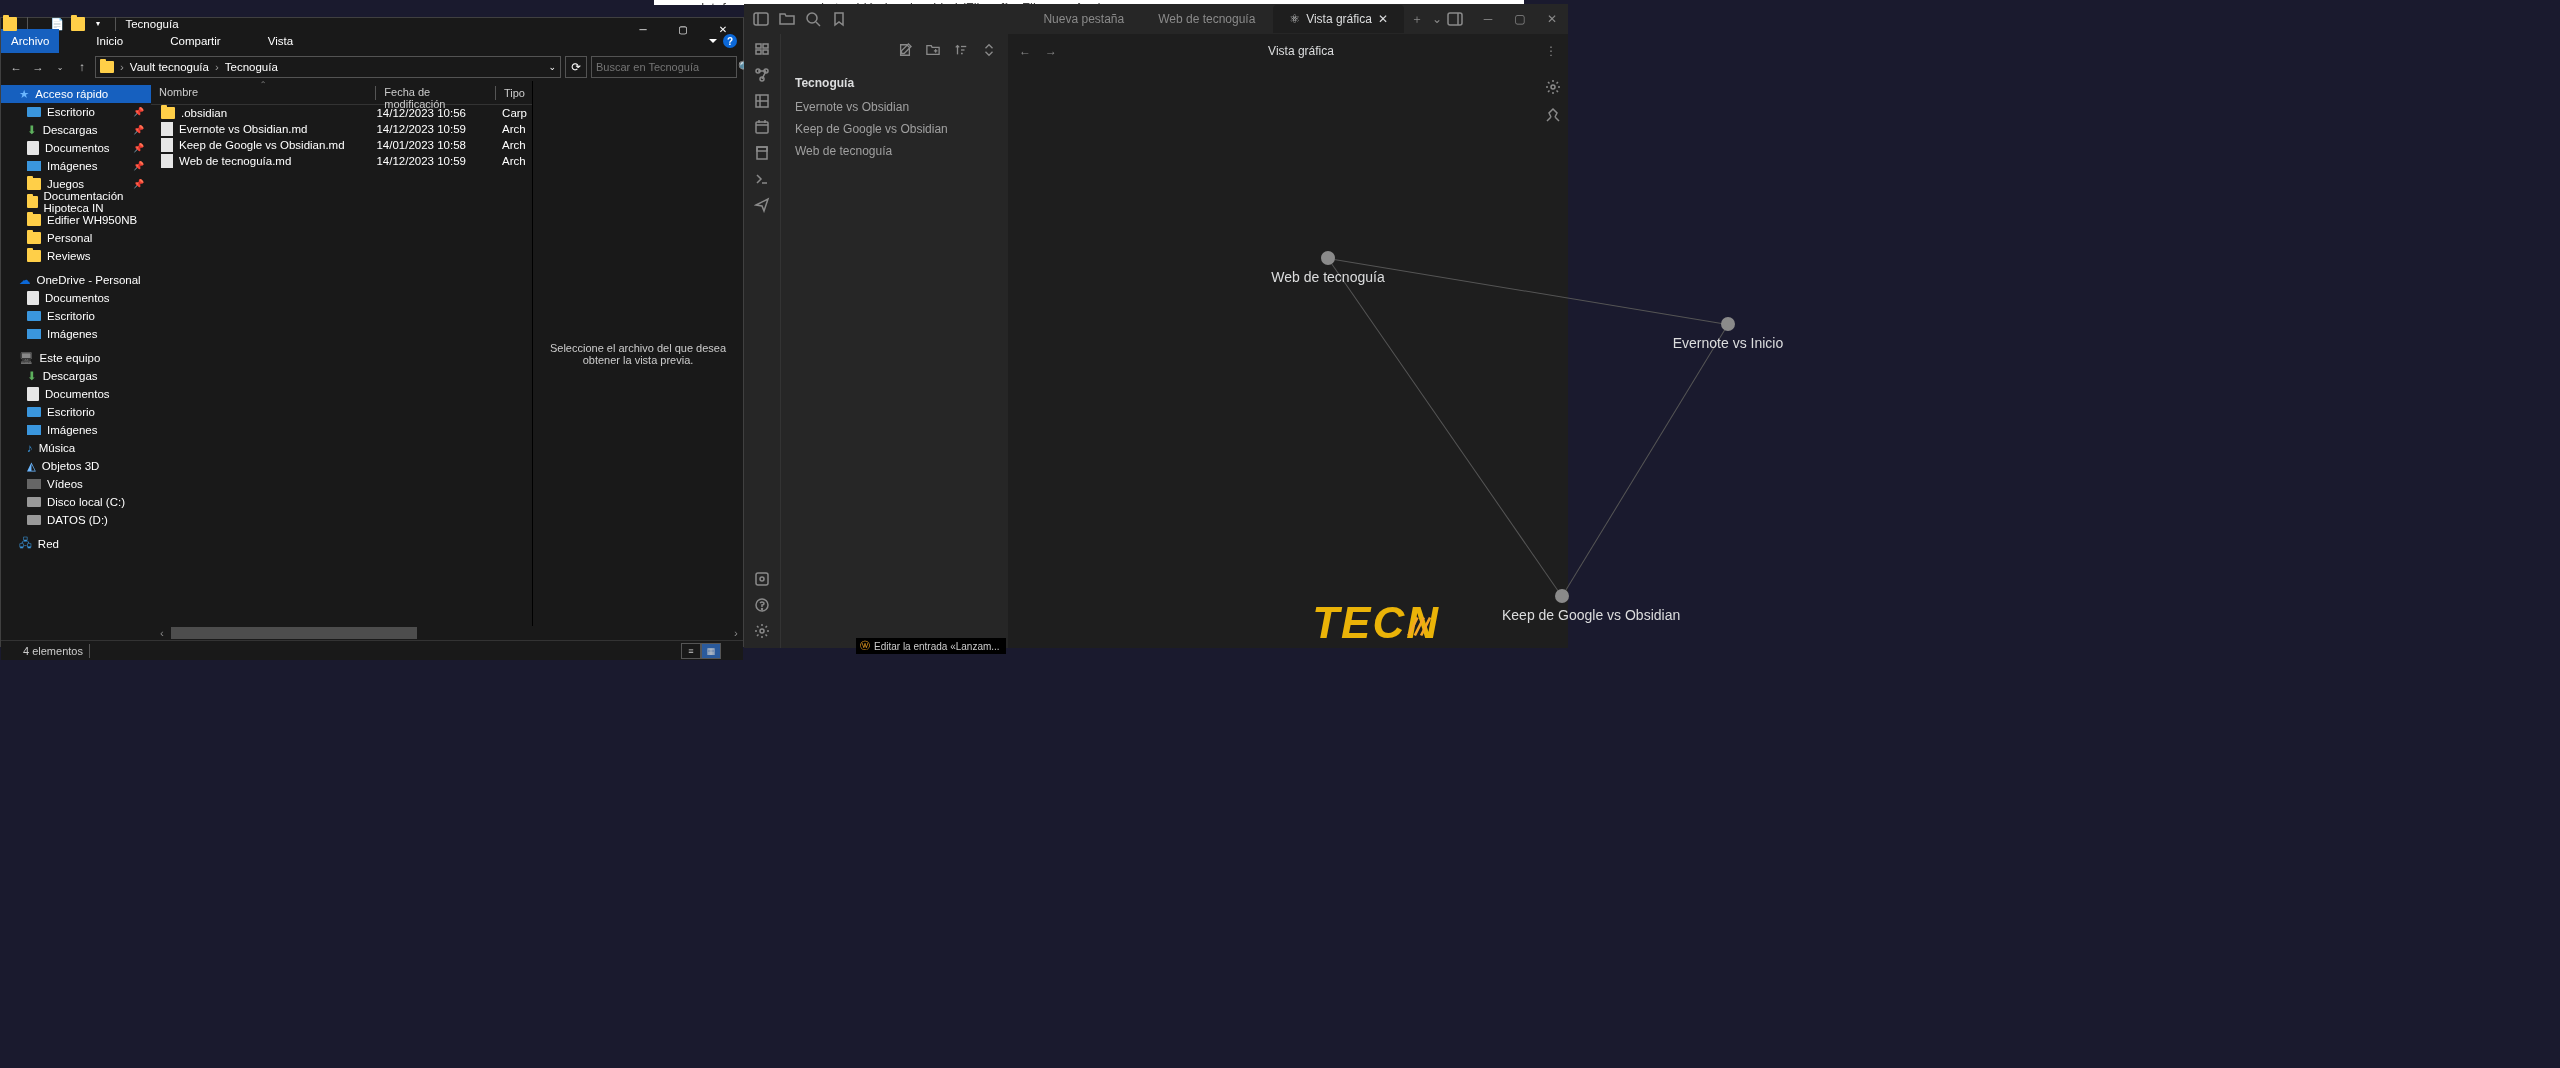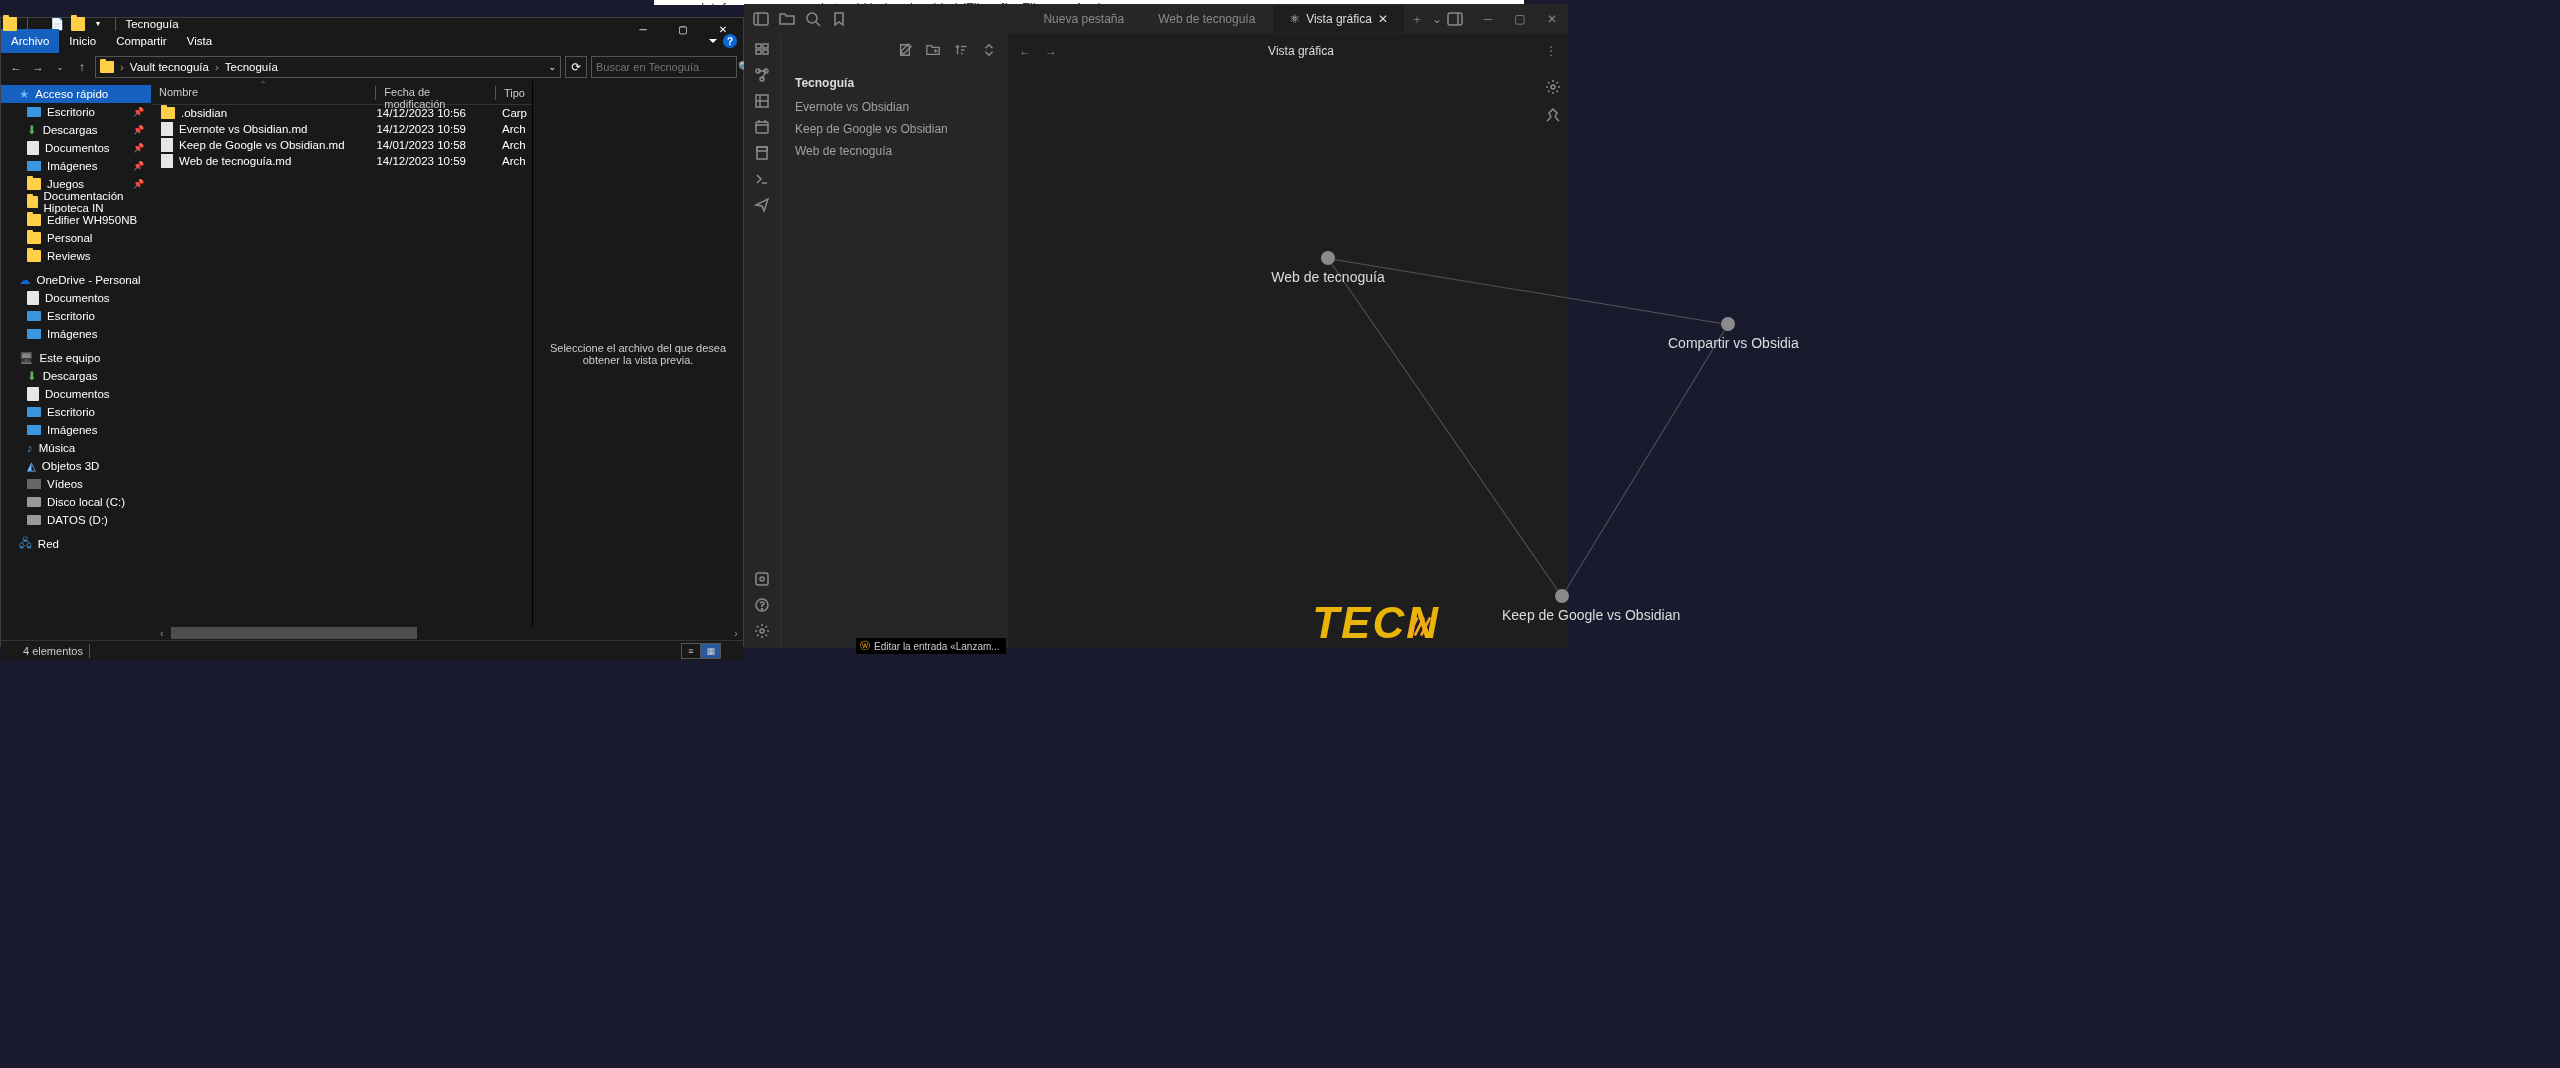--- a/index.html
+++ b/index.html
@@ -12,21 +12,21 @@
 
 .explorer { position:absolute; top:17px; left:0; width:744px; height:630px; background:#191919; border:1px solid #404040; color:#fff; font-size:11.5px; }
 .exp-titlebar { height:11px; background:#191919; display:flex; align-items:center; padding:0 2px; }
 .exp-titlebar .sys { display:flex; gap:6px; align-items:center; }
 .exp-titlebar .sys span { width:14px; height:14px; display:inline-flex; align-items:center; justify-content:center; }
 .title-sep { border-left:1px solid #555; height:16px; margin:0 4px; }
 .title-text { margin-left:6px; font-size:11.5px; color:#fff; }
 .exp-wincontrols { position:absolute; right:0; top:0; display:flex; }
 .exp-wincontrols div { width:40px; height:22px; display:flex; align-items:center; justify-content:center; color:#fff; font-size:10px; }
 
-.exp-menubar { height:24px; display:flex; align-items:stretch; background:#191919; }
+.exp-menubar { height:24px; display:flex; align-items:stretch; background:#191919;gap:27px; }
 .exp-menubar .file-tab { background:#1660bf; color:#fff; padding:0 10px; display:flex; align-items:center; font-size:11.5px; }
 .exp-menubar .mitem { padding:0 10px; display:flex; align-items:center; color:#fff; }
 .exp-menubar .right { margin-left:auto; display:flex; align-items:center; gap:6px; padding-right:6px; }
 .chev-down { width:0;height:0;border-left:4px solid transparent;border-right:4px solid transparent;border-top:4px solid #fff;display:inline-block;}
 .help-circle { width:14px;height:14px;border-radius:50%;background:#0b68d8;color:#fff;display:flex;align-items:center;justify-content:center;font-size:10px;font-weight:bold;}
 
 .exp-addr { height:28px; display:flex; align-items:center; gap:4px; padding:4px 6px; background:#191919;}
 .nav-btn { width:18px;height:18px;display:flex;align-items:center;justify-content:center;color:#ccc;}
 .addr-box { flex:1; height:22px; background:#191919; border:1px solid #535353; display:flex; align-items:center; padding:0 4px; gap:4px;}
 .addr-box .crumb { color:#fff; }
@@ -557,21 +557,21 @@
       <div class="obs-graph" id="graph-canvas">
             <div class="gedge" style="left: 320px; top: 190px; width: 405.408px; transform: rotate(9.36938deg);"></div>
             <div class="gedge" style="left: 320px; top: 190px; width: 411.096px; transform: rotate(55.3048deg);"></div>
             <div class="gedge" style="left: 720px; top: 256px; width: 318.653px; transform: rotate(121.395deg);"></div>
             <div class="gnode" style="left: 260px; top: 183px; width: 120px; text-align: center;">
               <span class="dot"></span>
               <div class="lbl">Web de tecnoguía</div>
             </div>
             <div class="gnode" style="left: 660px; top: 249px; width: 120px; text-align: center;">
               <span class="dot"></span>
-              <div class="lbl">Compartir vs Obsidia</div>
+              <div class="lbl">Evernote vs Inicio</div>
             </div>
             <div class="gnode" style="left: 494px; top: 521px; width: 120px; text-align: center;">
               <span class="dot"></span>
               <div class="lbl">Keep de Google vs Obsidian</div>
             </div>
           </div>
     </div>
   </div>
 </div>
 

